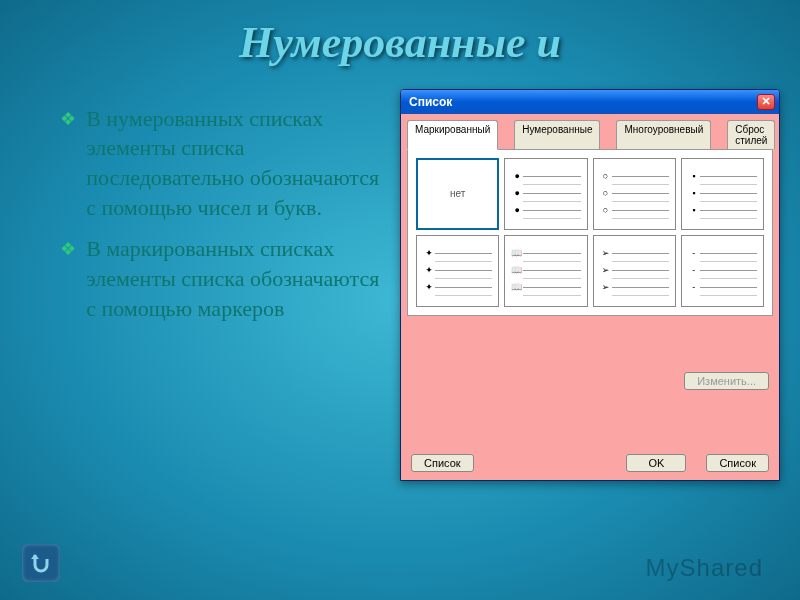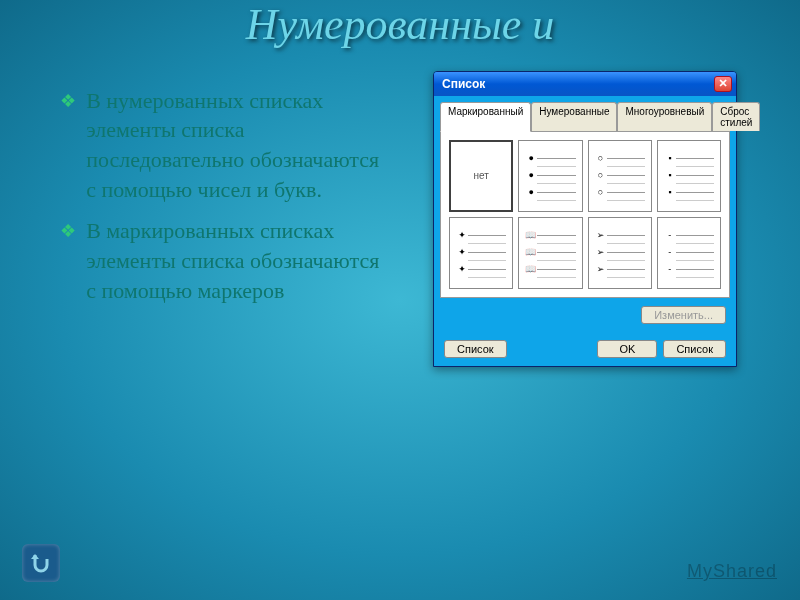--- a/index.html
+++ b/index.html
@@ -3,99 +3,99 @@
 <meta charset="utf-8">
 <style>
 * { margin: 0; padding: 0; box-sizing: border-box; }
 body {
   width: 800px; height: 600px;
   background: radial-gradient(ellipse at center, #3db8d4 0%, #1a8bb0 60%, #0f6a8a 100%);
   font-family: Georgia, 'Times New Roman', serif;
   position: relative; overflow: hidden;
 }
 .title {
-  text-align: center; 
-  font-size: 44px; font-weight: normal; font-style: italic;
+  text-align: center; padding-top: 18px;
+  font-size: 44px; font-weight: bold; font-style: italic;
   color: #6dd5e8; text-shadow: 2px 2px 4px rgba(0,0,0,0.6);
   line-height: 1.15;
 }
 .content { display: flex; padding: 20px 30px 0 60px; gap: 10px; }
 .text-col { flex: 0 0 330px; padding-top: 15px; }
 .bullet-item { display: flex; margin-bottom: 12px; align-items: flex-start; }
 .bullet-marker { color: #2ec97a; font-size: 18px; margin-right: 10px; margin-top: 4px; }
 .bullet-text { color: #0f766e; font-size: 22px; line-height: 1.35; }
 .dialog-col { flex: 1; display: flex; justify-content: center; }
 .dialog {
-  width: 304px; background: #0ea5e9;
+  width: 380px; background: #fca5a5;
   border: 1px solid #0a246a; border-radius: 4px 4px 0 0;
   box-shadow: 0 3px 10px rgba(0,0,0,0.4);
   font-family: Tahoma, Arial, sans-serif;
 }
 .titlebar {
   height: 24px;
   background: linear-gradient(to bottom, #3a93ff 0%, #0058d4 50%, #0854c5 100%);
   display: flex; align-items: center; justify-content: space-between;
   padding: 0 4px 0 8px; border-radius: 3px 3px 0 0;
 }
 .titlebar-text { color: #fff; font-size: 12px; font-weight: bold; }
 .close-btn {
   width: 18px; height: 16px;
   background: linear-gradient(to bottom, #f88 0%, #d43 100%);
   border: 1px solid #a12; border-radius: 3px;
   color: #fff; font-size: 11px; font-weight: bold;
   display: flex; align-items: center; justify-content: center;
   cursor: pointer;
 }
-.tabs { display: flex; padding: 6px 6px 0 6px; gap: 0; }
+.tabs { display: flex; padding: 6px 6px 0 6px; gap: 16px; }
 .tab {
   padding: 3px 7px; font-size: 10px; background: #ece9d8;
   border: 1px solid #999; border-bottom: none;
   border-radius: 3px 3px 0 0; cursor: pointer;
 }
 .tab.active { background: #fff; border-bottom: 1px solid #fff; margin-bottom: -1px; z-index: 2; position: relative; }
 .tab-body {
   background: #fff; margin: 0 6px; padding: 8px;
   border: 1px solid #999;
 }
 .grid { display: grid; grid-template-columns: repeat(4, 1fr); gap: 5px; }
 .cell {
   height: 72px; border: 1px solid #888; background: #fff;
   display: flex; flex-direction: column; justify-content: center; align-items: center;
   padding: 6px; cursor: pointer;
 }
-.cell.selected { border: 2px solid #404040; }
+.cell.selected { border: 2px solid #0369a1; }
 .cell-none { color: #555; font-size: 10px; }
 .mini-list { width: 100%; }
 .mini-row { display: flex; align-items: center; margin: 3px 0; }
 .mini-mark { width: 12px; text-align: center; font-size: 9px; color: #000; }
 .mini-line { flex: 1; height: 1px; background: #999; }
 .mini-subline { height: 1px; background: #ccc; margin-left: 12px; margin-top: 2px; }
 .button-row {
   display: flex; justify-content: flex-end; gap: 6px;
   padding: 8px 10px;
 }
 .button-row.left { justify-content: space-between; }
 .btn {
   padding: 2px 12px; font-size: 11px;
   background: #ece9d8; border: 1px solid #888; border-radius: 3px;
-  cursor: pointer; min-width: 60px; text-align: center;
+  cursor: pointer; min-width: 60px; text-align: center; margin-top: 48px;
 }
 .btn.disabled { color: #999; cursor: default; }
 .back-icon {
   position: absolute; bottom: 18px; left: 22px;
   width: 38px; height: 38px;
   background: #1a5b8c; border-radius: 6px;
   display: flex; align-items: center; justify-content: center;
   cursor: pointer;
   box-shadow: inset 0 0 4px rgba(255,255,255,0.3);
 }
 .back-icon svg { width: 24px; height: 24px; }
 .watermark {
-  position: absolute; bottom: 18px; right: 23px;
-  color: rgba(0,0,0,0.25); font-size: 18px; font-family: Arial; letter-spacing: 1px; text-decoration: underline;
+  position: absolute; bottom: 18px; right: 37px;
+  color: rgba(0,0,0,0.25); font-size: 24px; font-family: Arial; letter-spacing: 1px;
 }
 </style>
 </head>
 <body>
 
 <div class="title">
   <div>Нумерованные и</div>
 </div>
 
 <div class="content">
@@ -260,21 +260,21 @@
                 <div class="mini-subline"></div>
               </div>
             </div>
           </div>
       </div>
       <div class="button-row">
         <div class="btn disabled">Изменить...</div>
       </div>
       <div class="button-row left">
         <div class="btn">Список</div>
-        <div style="display:flex;gap:6px">
+        <div style="display:flex;gap:20px">
           <div class="btn">OK</div>
           <div class="btn">Список</div>
         </div>
       </div>
     </div>
   </div>
 </div>
 
 <div class="back-icon">
   <svg viewBox="0 0 24 24">

